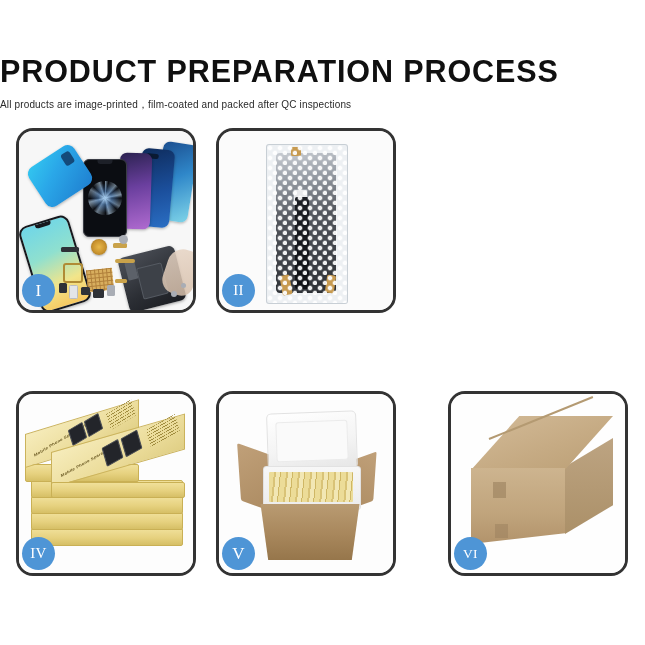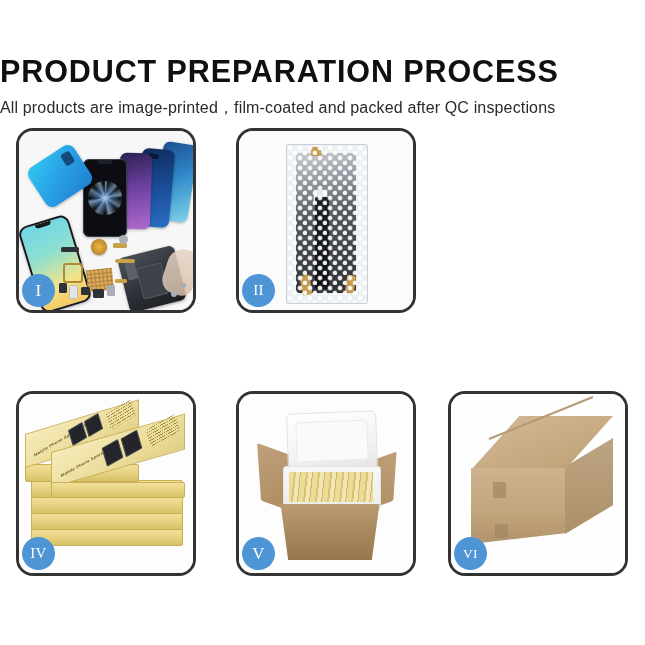--- a/index.html
+++ b/index.html
@@ -32,21 +32,21 @@
     font-weight: 700;
     letter-spacing: 0.9px;
     color: #101010;
     font-family: "Liberation Sans", sans-serif;
     white-space: nowrap;
     line-height: 1;
   }
   .subtitle {
     margin: 0;
     padding-top: 13px;
-    font-size: 16px;
+    font-size: 10px;
     font-weight: 400;
     letter-spacing: 0.15px;
     color: #2a2a2a;
     font-family: "Liberation Sans", sans-serif;
     white-space: nowrap;
     line-height: 1;
   }
 
   
   .grid {
@@ -60,21 +60,21 @@
     position: absolute;
     width: 180px;
     height: 185px;
     border: 3px solid #333333;
     border-radius: 17px;
     background: #f6f6f6;
     box-sizing: border-box;
     overflow: hidden;
   }
   .panel.c0 { left: 16px; }
-  .panel.c1 { left: 236px; }
+  .panel.c1 { left: 216px; }
   .panel.c2 { left: 448px; }
   .panel.r0 { top: 128px; }
   .panel.r1 { top: 391px; }
 
   .scene {
     position: absolute;
     inset: 0;
     overflow: hidden;
   }
 

